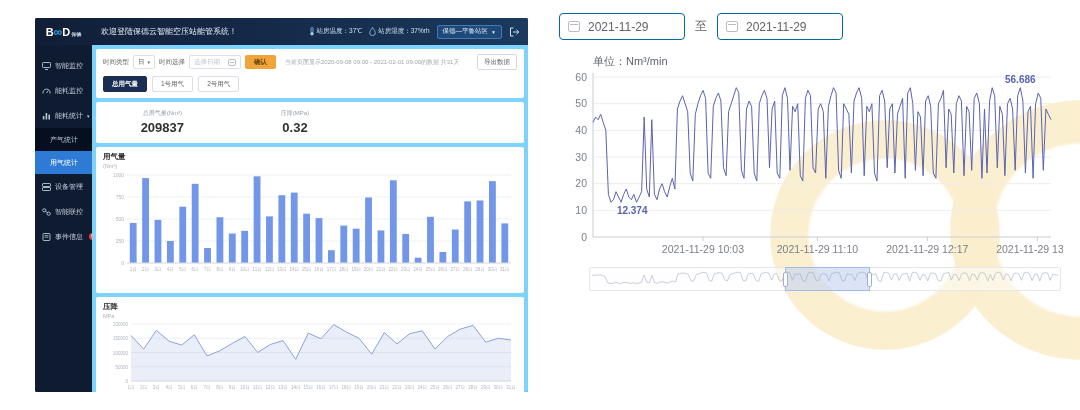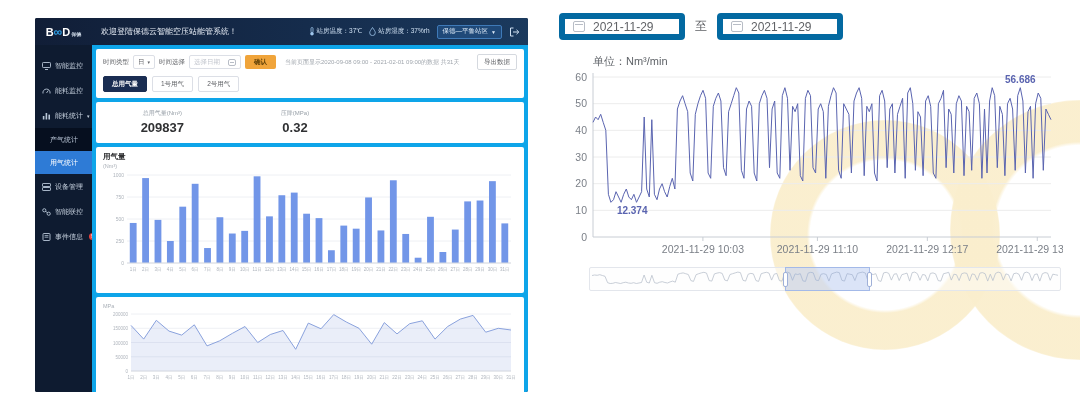--- a/index.html
+++ b/index.html
@@ -20,21 +20,21 @@
 
   .app-body { display:flex; height:347px; }
   .sidebar { width:57px; background:#0e1b30; padding-top:8px; flex:none; }
   .side-item { height:25px; display:flex; align-items:center; gap:4px; padding-left:7px; color:#c6d1de; font-size:7px; cursor:pointer; white-space:nowrap; }
   .side-item svg { flex:none; }
   .submenu { background:#060f1f; }
   .sub-item { height:23px; line-height:23px; padding-left:15px; font-size:7px; color:#b8c4d4; cursor:pointer; white-space:nowrap; }
   .sub-item.active { background:#2e7bd6; color:#fff; }
   .badge { background:#e8413c; color:#fff; font-size:5px; border-radius:4px; min-width:9px; height:7px; line-height:7px; text-align:center; padding:0 2px; margin-left:2px; }
 
-  .content { flex:1; background:#0ea5e9; padding:4px; display:flex; flex-direction:column; gap:4px; overflow:hidden; }
+  .content { flex:1; background:#7dd3fc; padding:4px; display:flex; flex-direction:column; gap:4px; overflow:hidden; }
   .card { background:#fff; border-radius:2px; }
 
   .toolbar-card { padding:5px 7px 6px; flex:none; }
   .tb-row1 { display:flex; align-items:center; gap:4px; font-size:6.5px; color:#606266; }
   .mini-select,.mini-input { border:1px solid #dcdfe6; border-radius:2px; padding:1.5px 4px; font-size:6.5px; background:#fff; display:flex; align-items:center; gap:3px; cursor:pointer; }
   .mini-select { color:#606266; }
   .mini-input { width:52px; justify-content:space-between; color:#c0c4cc; }
   .btn-confirm { background:#f0a43a; color:#5b3d05; font-size:6.5px; padding:2.5px 9px; border-radius:2px; font-weight:bold; cursor:pointer; }
   .range-info { font-size:6px; color:#a0a6ad; margin-left:5px; white-space:nowrap; }
   .btn-export { margin-left:auto; border:1px solid #d5d9df; padding:2.5px 6px; border-radius:2px; font-size:6.5px; color:#606266; background:#fff; cursor:pointer; }
@@ -56,21 +56,21 @@
   .rp-header { margin-top:20px; height:30px; background:#f5f5f6; display:flex; align-items:center; padding-left:17px; font-size:13px; font-weight:bold; color:#333; }
   .rp-body { position:relative; padding:0 14px; z-index:1; }
   .watermark { position:absolute; right:0; top:110px; width:430px; height:280px; pointer-events:none; z-index:0; }
   .wm-ring { position:absolute; border-radius:50%; }
   .wm1 { left:120px; top:10px; width:230px; height:230px;
          background:radial-gradient(circle, rgba(250,238,205,0) 46%, rgba(250,238,205,0.95) 48%, rgba(250,238,205,0.95) 70%, rgba(250,238,205,0) 72%); }
   .wm2 { left:300px; top:-10px; width:260px; height:260px;
          background:radial-gradient(circle, rgba(250,238,205,0) 46%, rgba(250,238,205,0.95) 48%, rgba(250,238,205,0.95) 70%, rgba(250,238,205,0) 72%); }
   .prompt { position:relative; font-size:14px; font-weight:bold; color:#333; margin:24px 0 0 3px; z-index:1; }
   .date-row { position:relative; display:flex; align-items:center; gap:10px; margin-top:13px; z-index:1; }
-  .date-input { width:126px; height:27px; border:6px solid #0369a1; border-radius:4px; background:#fff; display:flex; align-items:center; gap:8px; padding-left:8px; font-size:12px; color:#606266; cursor:pointer; }
+  .date-input { width:126px; height:27px; border:1px solid #0369a1; border-radius:4px; background:#fff; display:flex; align-items:center; gap:8px; padding-left:8px; font-size:12px; color:#606266; cursor:pointer; }
   .cal-icon { width:12px; height:11px; border:1px solid #b8bdc6; border-radius:2px; position:relative; flex:none; }
   .cal-icon::before { content:""; position:absolute; left:1px; right:1px; top:2px; height:1px; background:#b8bdc6; }
   .to-label { font-size:12px; color:#606266; }
   .btn-query { margin-left:14px; width:63px; height:29px; background:#eead3e; border:none; border-radius:4px; color:#6b4a0e; font-size:12px; font-weight:bold; cursor:pointer; font-family:"Liberation Sans",sans-serif; }
   .unit-label { position:relative; font-size:11px; color:#5f6368; margin:14px 0 0 34px; z-index:1; }
   .flow-wrap { position:relative; z-index:1; }
   .slider { position:relative; margin:2px 0 0 30px; width:472px; height:24px; border:1px solid #e3e6ec; border-radius:2px; background:rgba(253,253,254,0.5); z-index:1; }
   .slider svg { position:absolute; inset:0; }
   .slider-window { position:absolute; left:41.5%; width:18%; top:-1px; bottom:-1px; background:rgba(130,162,230,0.28); border:1px solid #a3b9e8; cursor:grab; }
   .handle { position:absolute; top:50%; width:5px; height:15px; margin-top:-7.5px; background:#fff; border:1px solid #9fb0d8; border-radius:2px; cursor:ew-resize; }
@@ -279,20 +279,21 @@
               <text x="377.0322580645161" y="102" text-anchor="middle" font-size="4.5" fill="#aeb4bc">29日</text>
               <rect x="386.01290322580644" y="12.159999999999997" width="6.812903225806452" height="81.84" fill="#7296e8"></rect>
               <text x="389.41935483870964" y="102" text-anchor="middle" font-size="4.5" fill="#aeb4bc">30日</text>
               <rect x="398.40000000000003" y="54.4" width="6.812903225806452" height="39.6" fill="#7296e8"></rect>
               <text x="401.80645161290323" y="102" text-anchor="middle" font-size="4.5" fill="#aeb4bc">31日</text>
               <line x1="24" y1="94" x2="408" y2="94" stroke="#d8dce2" stroke-width="1"></line>
             </svg>
         </div>
 
         <div class="card chart-card">
+          <div class="chart-title">压降</div>
           <div class="chart-unit">MPa</div>
           <svg id="pressure-chart" width="414" height="76">
               <line x1="28" y1="62" x2="408" y2="62" stroke="#eef0f4" stroke-width="1"></line>
               <text x="25" y="64" text-anchor="end" font-size="4.5" fill="#aeb4bc">0</text>
               <line x1="28" y1="47.75" x2="408" y2="47.75" stroke="#eef0f4" stroke-width="1"></line>
               <text x="25" y="49.75" text-anchor="end" font-size="4.5" fill="#aeb4bc">50000</text>
               <line x1="28" y1="33.5" x2="408" y2="33.5" stroke="#eef0f4" stroke-width="1"></line>
               <text x="25" y="35.5" text-anchor="end" font-size="4.5" fill="#aeb4bc">100000</text>
               <line x1="28" y1="19.25" x2="408" y2="19.25" stroke="#eef0f4" stroke-width="1"></line>
               <text x="25" y="21.25" text-anchor="end" font-size="4.5" fill="#aeb4bc">150000</text>

